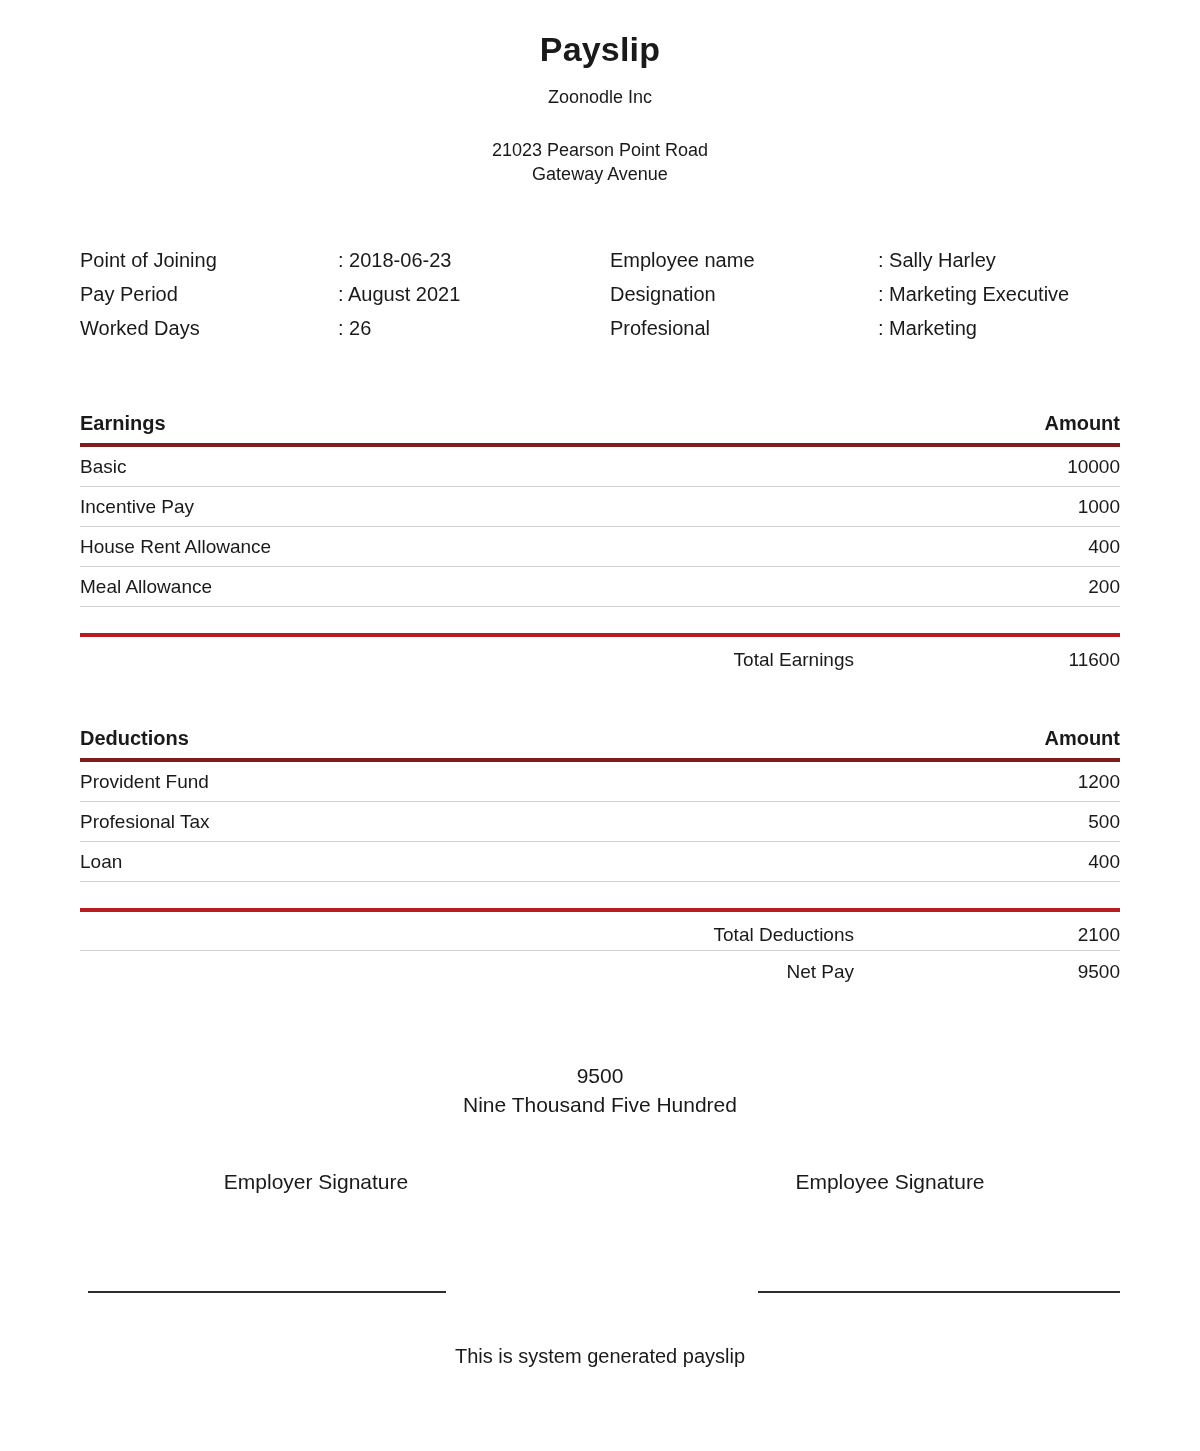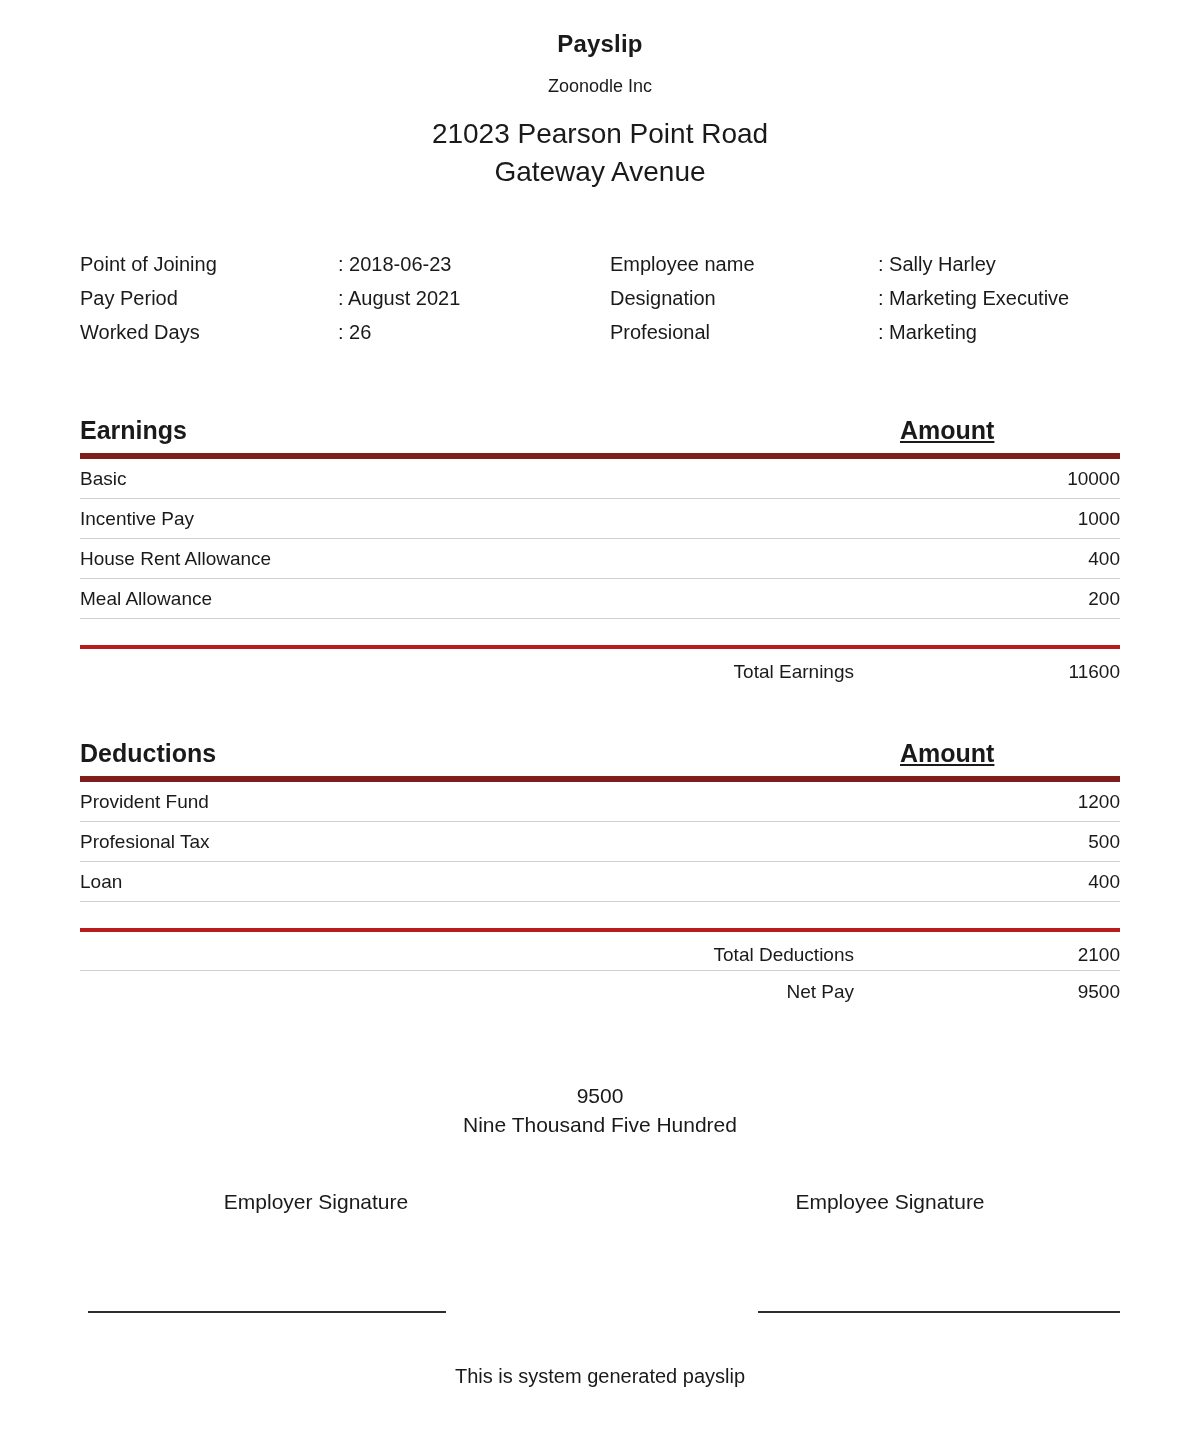--- a/index.html
+++ b/index.html
@@ -18,35 +18,35 @@
     width: 1200px;
     height: 1451px;
     position: relative;
     box-sizing: border-box;
     padding: 24px 80px 0 80px;
   }
 
   
   .doc-title {
     text-align: center;
-    font-size: 24px;
+    font-size: 34px;
     font-weight: bold;
     margin: 0;
     padding-top: 6px;
     letter-spacing: 0.2px;
   }
   .company-name {
     text-align: center;
     font-size: 18px;
     margin-top: 18px;
   }
   .company-address {
     text-align: center;
-    font-size: 28px;
-    margin-top: 18px;
+    font-size: 18px;
+    margin-top: 30px;
     line-height: 1.35;
   }
 
   
   .meta {
     margin-top: 62px;
     display: grid;
     grid-template-columns: 258px 272px 268px auto;
     row-gap: 11px;
     font-size: 20px;
@@ -59,27 +59,27 @@
     margin-top: 72px;
   }
   .section.deductions { margin-top: 52px; }
 
   table.pay {
     width: 100%;
     border-collapse: collapse;
     font-size: 19px;
   }
   table.pay th {
-    font-size: 25px;
+    font-size: 20px;
     font-weight: bold;
     padding: 0 0 8px 0;
-    border-bottom: 6px solid #7f1d1d;
+    border-bottom: 4px solid #7f1d1d;
   }
   table.pay th.left { text-align: left; }
-  table.pay th.right { text-align: left; text-decoration: underline; }
+  table.pay th.right { text-align: right; }
   table.pay td {
     padding: 9px 0 8px 0;
     border-bottom: 1px solid #cfcfcf;
   }
   table.pay td.right { text-align: right; }
   table.pay tr.spacer td {
     border-bottom: none;
     padding: 0;
     height: 26px;
   }

